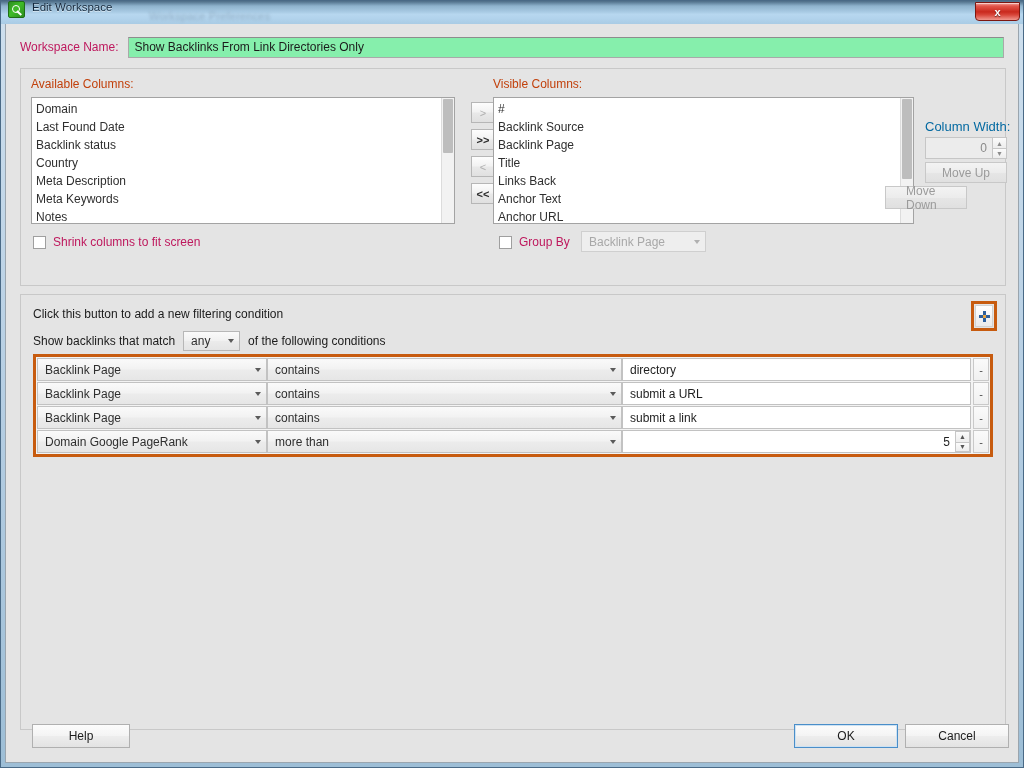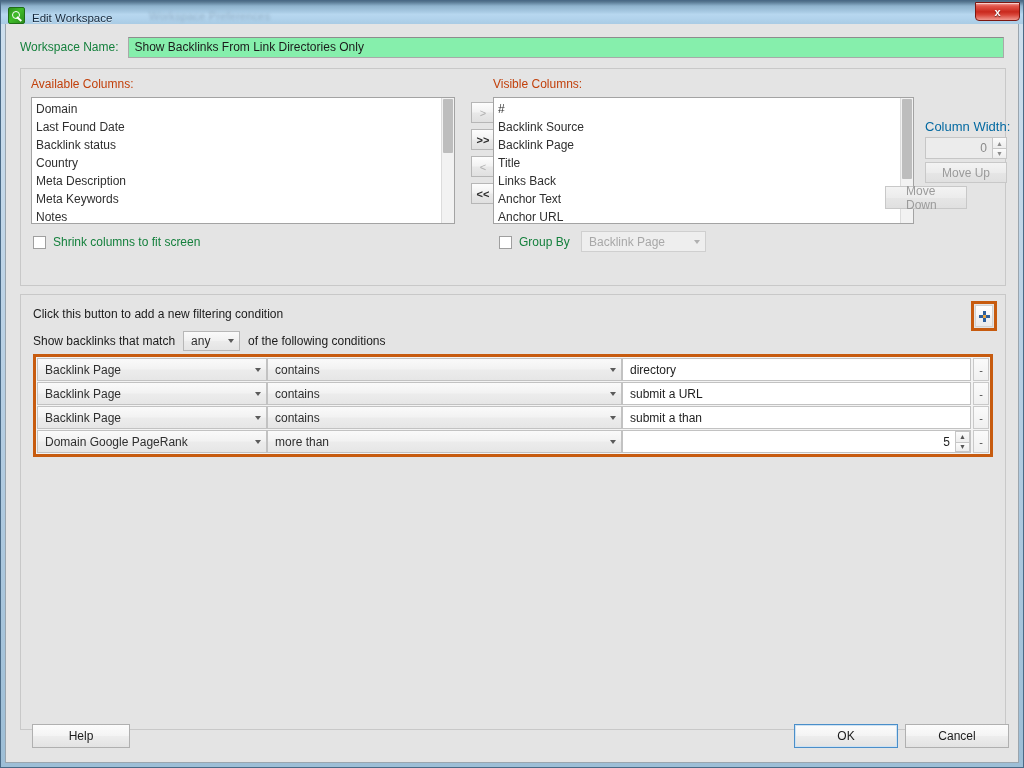--- a/index.html
+++ b/index.html
@@ -28,21 +28,21 @@
 
   
   #titlebar {
     position: relative;
     height: 23px;
     flex: 0 0 23px;
     background: linear-gradient(to bottom,
         #4e6d86 0%, #5d7e98 6%, #8fb3cd 22%,
         #a9cbe4 48%, #b7d7ef 58%, #b2d3ec 76%, #a9cbe4 100%);
     display: flex;
-    align-items: flex-end;
+    align-items: flex-start;
     overflow: hidden;
   }
   #titlebar .tb-ghost {
     position: absolute;
     left: 148px;
     top: 9px;
     font-size: 11px;
     color: rgba(70,90,110,0.30);
     filter: blur(1.6px);
     letter-spacing: .2px;
@@ -111,21 +111,21 @@
     border: 1px solid #9aa5ae;
     border-top: none;
     box-sizing: border-box;
     position: relative;
     overflow: hidden;
   }
 
   
   .lbl {
     font-size: 12px;
-    color: #15803d;
+    color: #be185d;
   }
 
   
   #name-row {
     position: absolute;
     left: 14px; top: 12px;
     right: 14px;
     height: 22px;
     display: flex;
     align-items: center;
@@ -618,21 +618,21 @@
               <span class="carrow">
                 <i></i>
               </span>
             </div>
             <div class="cond-field cond-col-op">
               <span class="ctext">contains</span>
               <span class="carrow">
                 <i></i>
               </span>
             </div>
-            <div class="cond-col-val">submit a than</div>
+            <div class="cond-col-val">submit a link</div>
             <div class="cond-remove">-</div>
           </div>
           <div class="cond-row">
             <div class="cond-field cond-col-field">
               <span class="ctext">Domain Google PageRank</span>
               <span class="carrow">
                 <i></i>
               </span>
             </div>
             <div class="cond-field cond-col-op">

